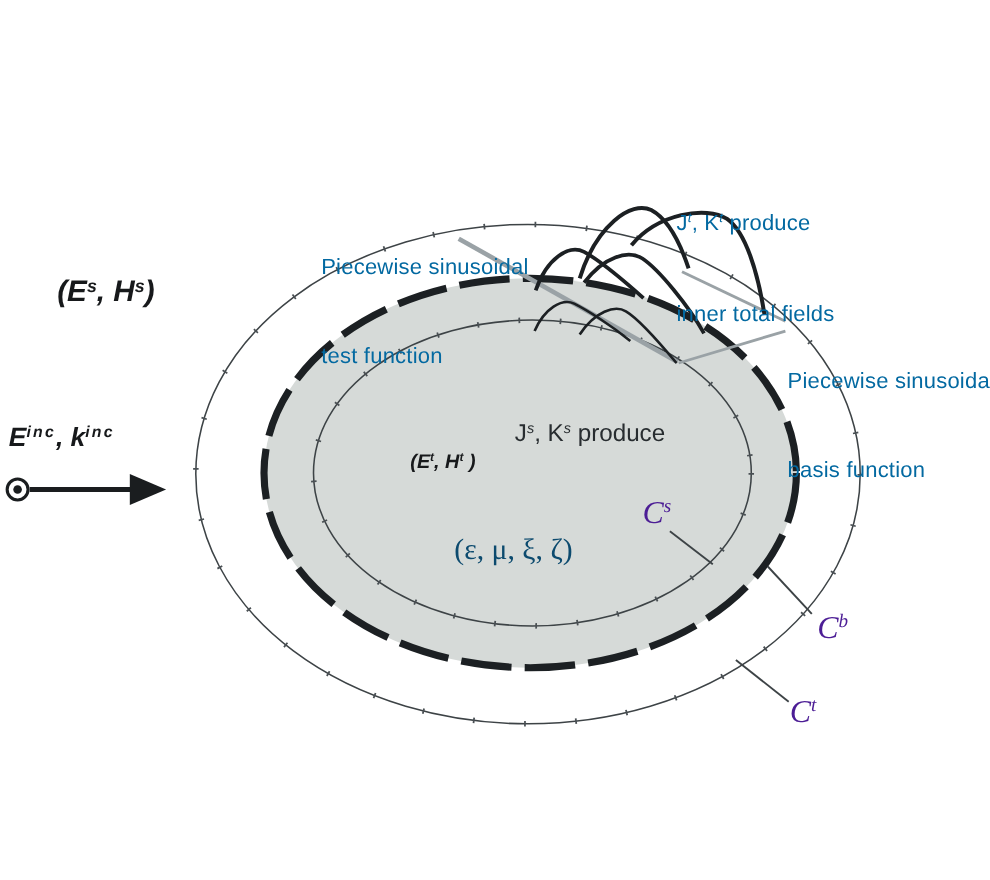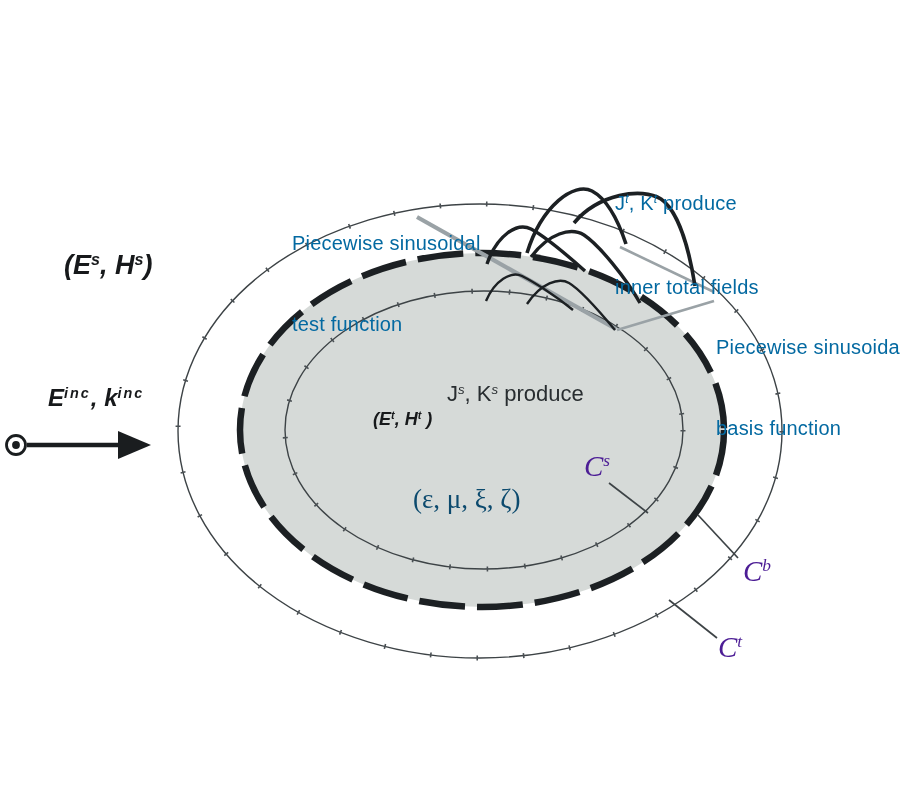--- a/index.html
+++ b/index.html
@@ -50,40 +50,40 @@
     <line x1="669" y1="600" x2="717" y2="638" stroke-width="1.7" stroke="#3d4346"></line>
 
     <g>
       <circle cx="16" cy="445" r="9.5" fill="#ffffff" stroke-width="2.8" stroke="#1a1d1f"></circle>
       <circle cx="16" cy="445" r="3.9" fill="#1a1d1f"></circle>
       <line x1="27" y1="445" x2="121" y2="445" stroke-width="4.4" stroke="#1a1d1f"></line>
       <polygon points="118,431 151,445 118,459" fill="#1a1d1f"></polygon>
     </g>
   </svg>
 
-  <div class="lbl mathbi" style="left:64px;top:250px;"><span>(</span><span>E</span><span class="sup">s</span><span>, </span><span>H</span><span class="sup">s</span><span>)</span></div>
+  <div class="lbl mathbi" style="left:52px;top:250px;"><span>(</span><span>E</span><span class="sup">s</span><span>, </span><span>H</span><span class="sup">s</span><span>)</span></div>
 
-  <div class="lbl mathbi sup-spaced" style="left:8px;top:384px;font-size:24px;margin-left:40px;"><span>E</span><span class="sup">inc</span><span>, k</span><span class="sup">inc</span></div>
+  <div class="lbl mathbi sup-spaced" style="left:8px;top:384px;font-size:24px;"><span>E</span><span class="sup">inc</span><span>, k</span><span class="sup">inc</span></div>
 
   <div class="lbl note" style="left:615px;top:136px;">
     <span class="line"><span>J</span><span class="sup">t</span><span>, K</span><span class="sup">t</span><span> produce</span></span>
     <span class="line">inner total fields</span>
   </div>
 
   <div class="lbl note" style="left:292px;top:176px;">
     <span class="line">Piecewise sinusoidal</span>
     <span class="line">test function</span>
   </div>
 
   <div class="lbl note" style="left:716px;top:280px;">
     <span class="line">Piecewise sinusoidal</span>
     <span class="line">basis function</span>
   </div>
 
-  <div class="lbl" style="left:447px;top:321px;font-size:22px;line-height:29px;color:#282d30;">
+  <div class="lbl" style="left:468px;top:321px;font-size:22px;line-height:29px;color:#282d30;">
     <span class="line"><span>J</span><span class="sup">s</span><span>, K</span><span class="sup">s</span><span> produce</span></span>
   </div>
 
   <div class="lbl mathbi" style="left:373px;top:409px;font-size:18px;"><span>(</span><span>E</span><span class="sup">t</span><span>, </span><span>H</span><span class="sup">t</span><span> )</span></div>
 
   <div class="lbl serifmath" style="left:413px;top:484px;font-size:27px;color:#0c4a6e;">(ε, μ, ξ, ζ)</div>
 
   <div class="lbl contour-lbl" style="left:584px;top:450px;"><span>C</span><span class="sup">s</span></div>
 
   <div class="lbl contour-lbl" style="left:743px;top:555px;"><span>C</span><span class="sup">b</span></div>

